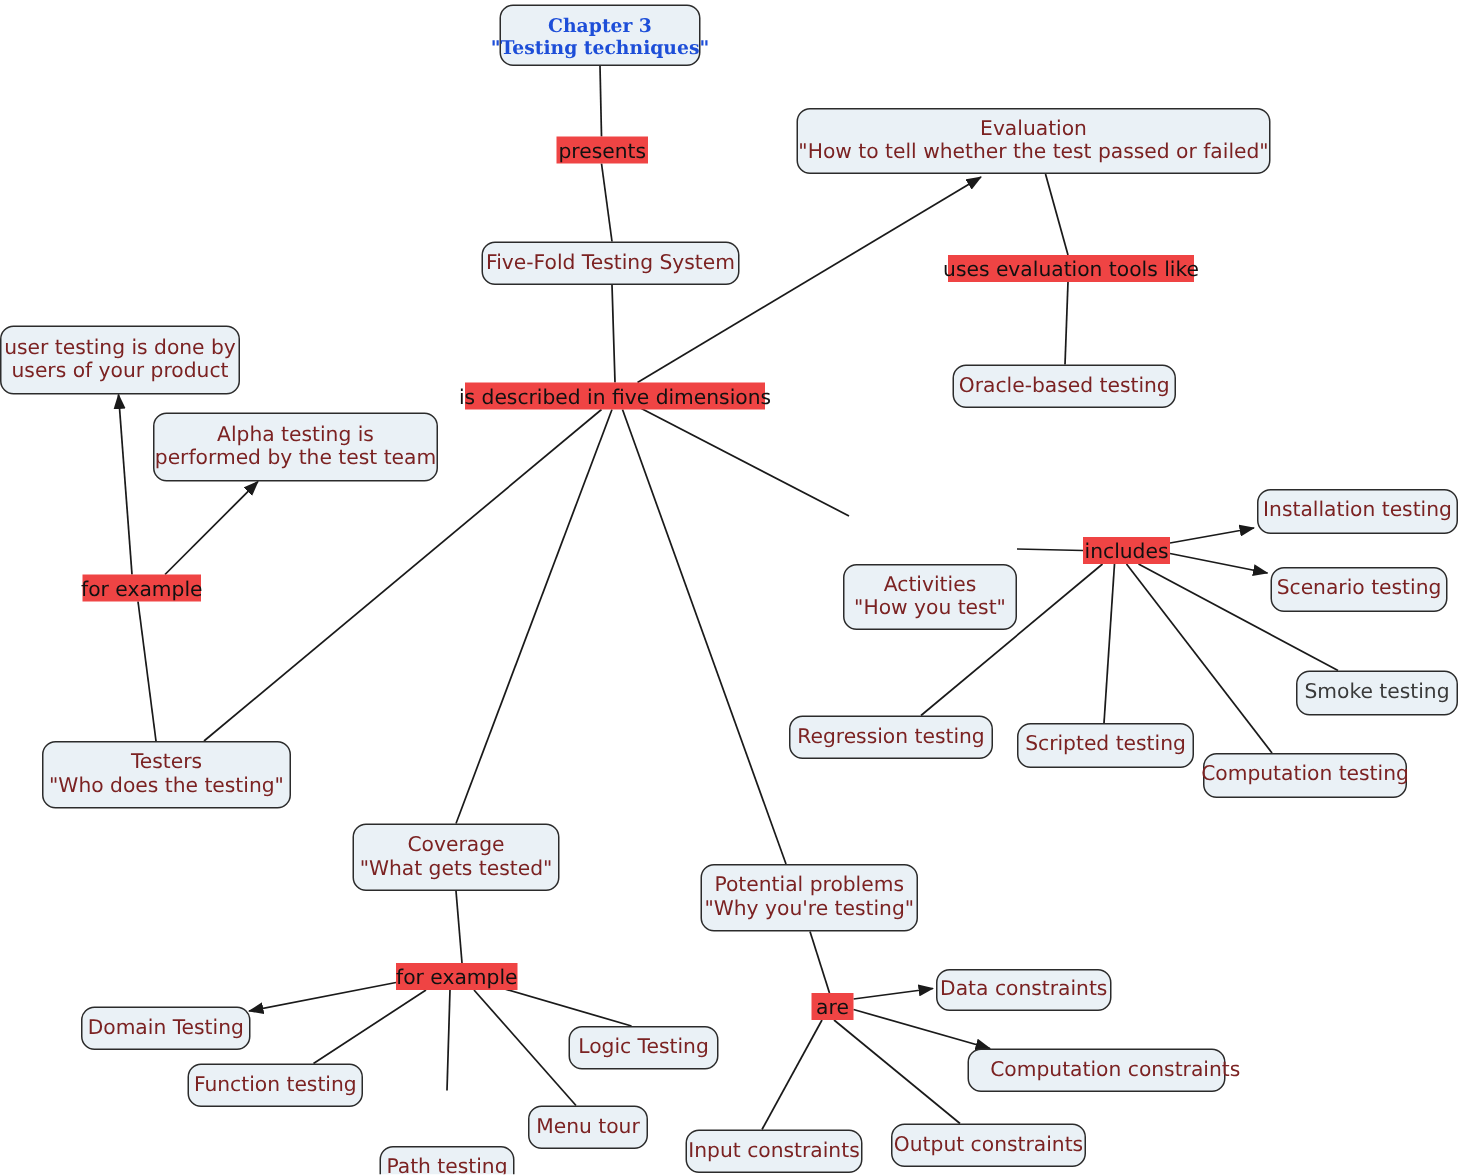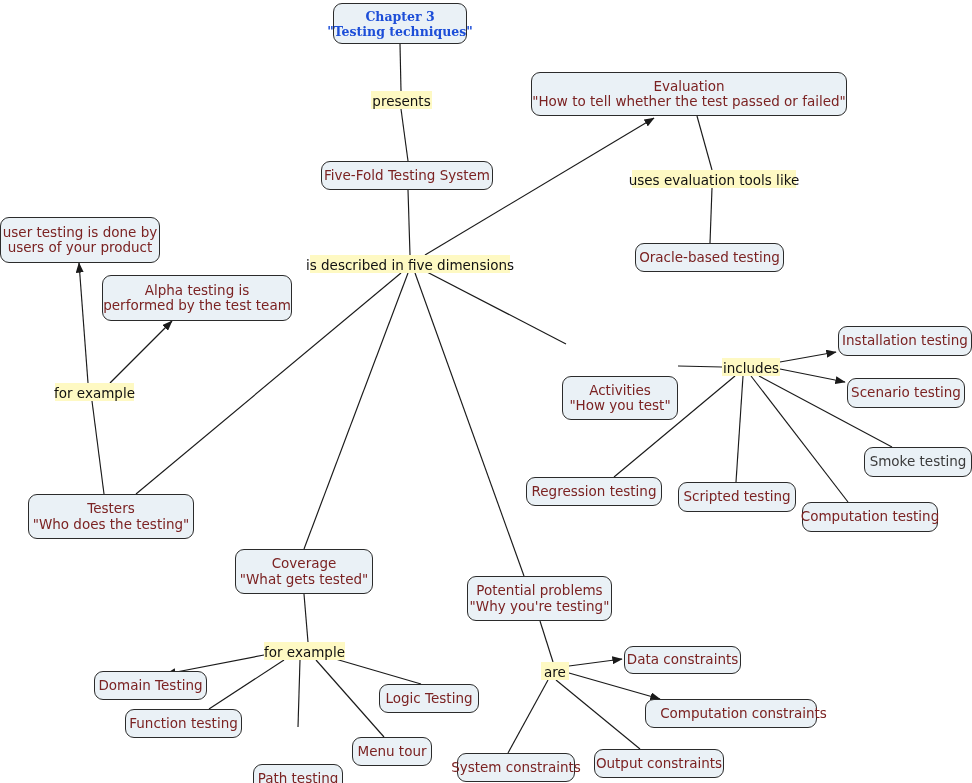--- a/index.html
+++ b/index.html
@@ -53,21 +53,21 @@
     color: #1d4ed8;
     font-size: 12.5px;
     line-height: 15px;
   }
   .node.gray-text {
     color: #3a3a3a;
   }
   .link-label {
     position: absolute;
     box-sizing: border-box;
-    background: #fef9c3;
+    background: #ef4444;
     color: #111111;
     font-family: "DejaVu Sans", sans-serif;
     font-size: 13.5px;
     line-height: 16px;
     white-space: pre;
     padding: 1px 2px 0 2px;
     display: flex;
     align-items: center;
     justify-content: center;
   }
@@ -137,28 +137,28 @@
       <div class="node" style="left: 526px; top: 477px; width: 136px; height: 29px;">Regression testing</div>
       <div class="node" style="left: 678px; top: 482px; width: 118px; height: 30px;">Scripted testing</div>
       <div class="node" style="left: 802px; top: 502px; width: 136px; height: 30px;">Computation testing</div>
       <div class="node" style="left: 28px; top: 494px; width: 166px; height: 45px;">Testers
 "Who does the testing"</div>
       <div class="node" style="left: 235px; top: 549px; width: 138px; height: 45px;">Coverage
 "What gets tested"</div>
       <div class="node" style="left: 467px; top: 576px; width: 145px; height: 45px;">Potential problems
 "Why you're testing"</div>
       <div class="node" style="left: 624px; top: 646px; width: 117px; height: 28px;">Data constraints</div>
-      <div class="node" style="left: 54px; top: 671px; width: 113px; height: 29px; margin-left: 40px;">Domain Testing</div>
+      <div class="node" style="left: 54px; top: 671px; width: 113px; height: 29px;">Domain Testing</div>
       <div class="node" style="left: 379px; top: 684px; width: 100px; height: 29px;">Logic Testing</div>
       <div class="node" style="left: 645px; top: 699px; width: 172px; height: 29px; padding-left: 32px;">Computation constraints</div>
       <div class="node" style="left: 125px; top: 709px; width: 117px; height: 29px;">Function testing</div>
       <div class="node" style="left: 253px; top: 764px; width: 90px; height: 29px;">Path testing</div>
       <div class="node" style="left: 352px; top: 737px; width: 80px; height: 29px;">Menu tour</div>
       <div class="node" style="left: 594px; top: 749px; width: 130px; height: 29px;">Output constraints</div>
-      <div class="node" style="left: 457px; top: 753px; width: 118px; height: 29px;">System constraints</div>
+      <div class="node" style="left: 457px; top: 753px; width: 118px; height: 29px;">Input constraints</div>
     </div>
   <div id="labels-group">
       <div class="link-label" style="left: 371px; top: 91px; width: 61px; height: 18px;">presents</div>
       <div class="link-label" style="left: 632px; top: 170px; width: 164px; height: 18px;">uses evaluation tools like</div>
       <div class="link-label" style="left: 310px; top: 255px; width: 200px; height: 18px;">is described in five dimensions</div>
       <div class="link-label" style="left: 55px; top: 383px; width: 79px; height: 18px;">for example</div>
       <div class="link-label" style="left: 722px; top: 358px; width: 58px; height: 18px;">includes</div>
       <div class="link-label" style="left: 264px; top: 642px; width: 81px; height: 18px;">for example</div>
       <div class="link-label" style="left: 541px; top: 662px; width: 28px; height: 18px;">are</div>
     </div>

